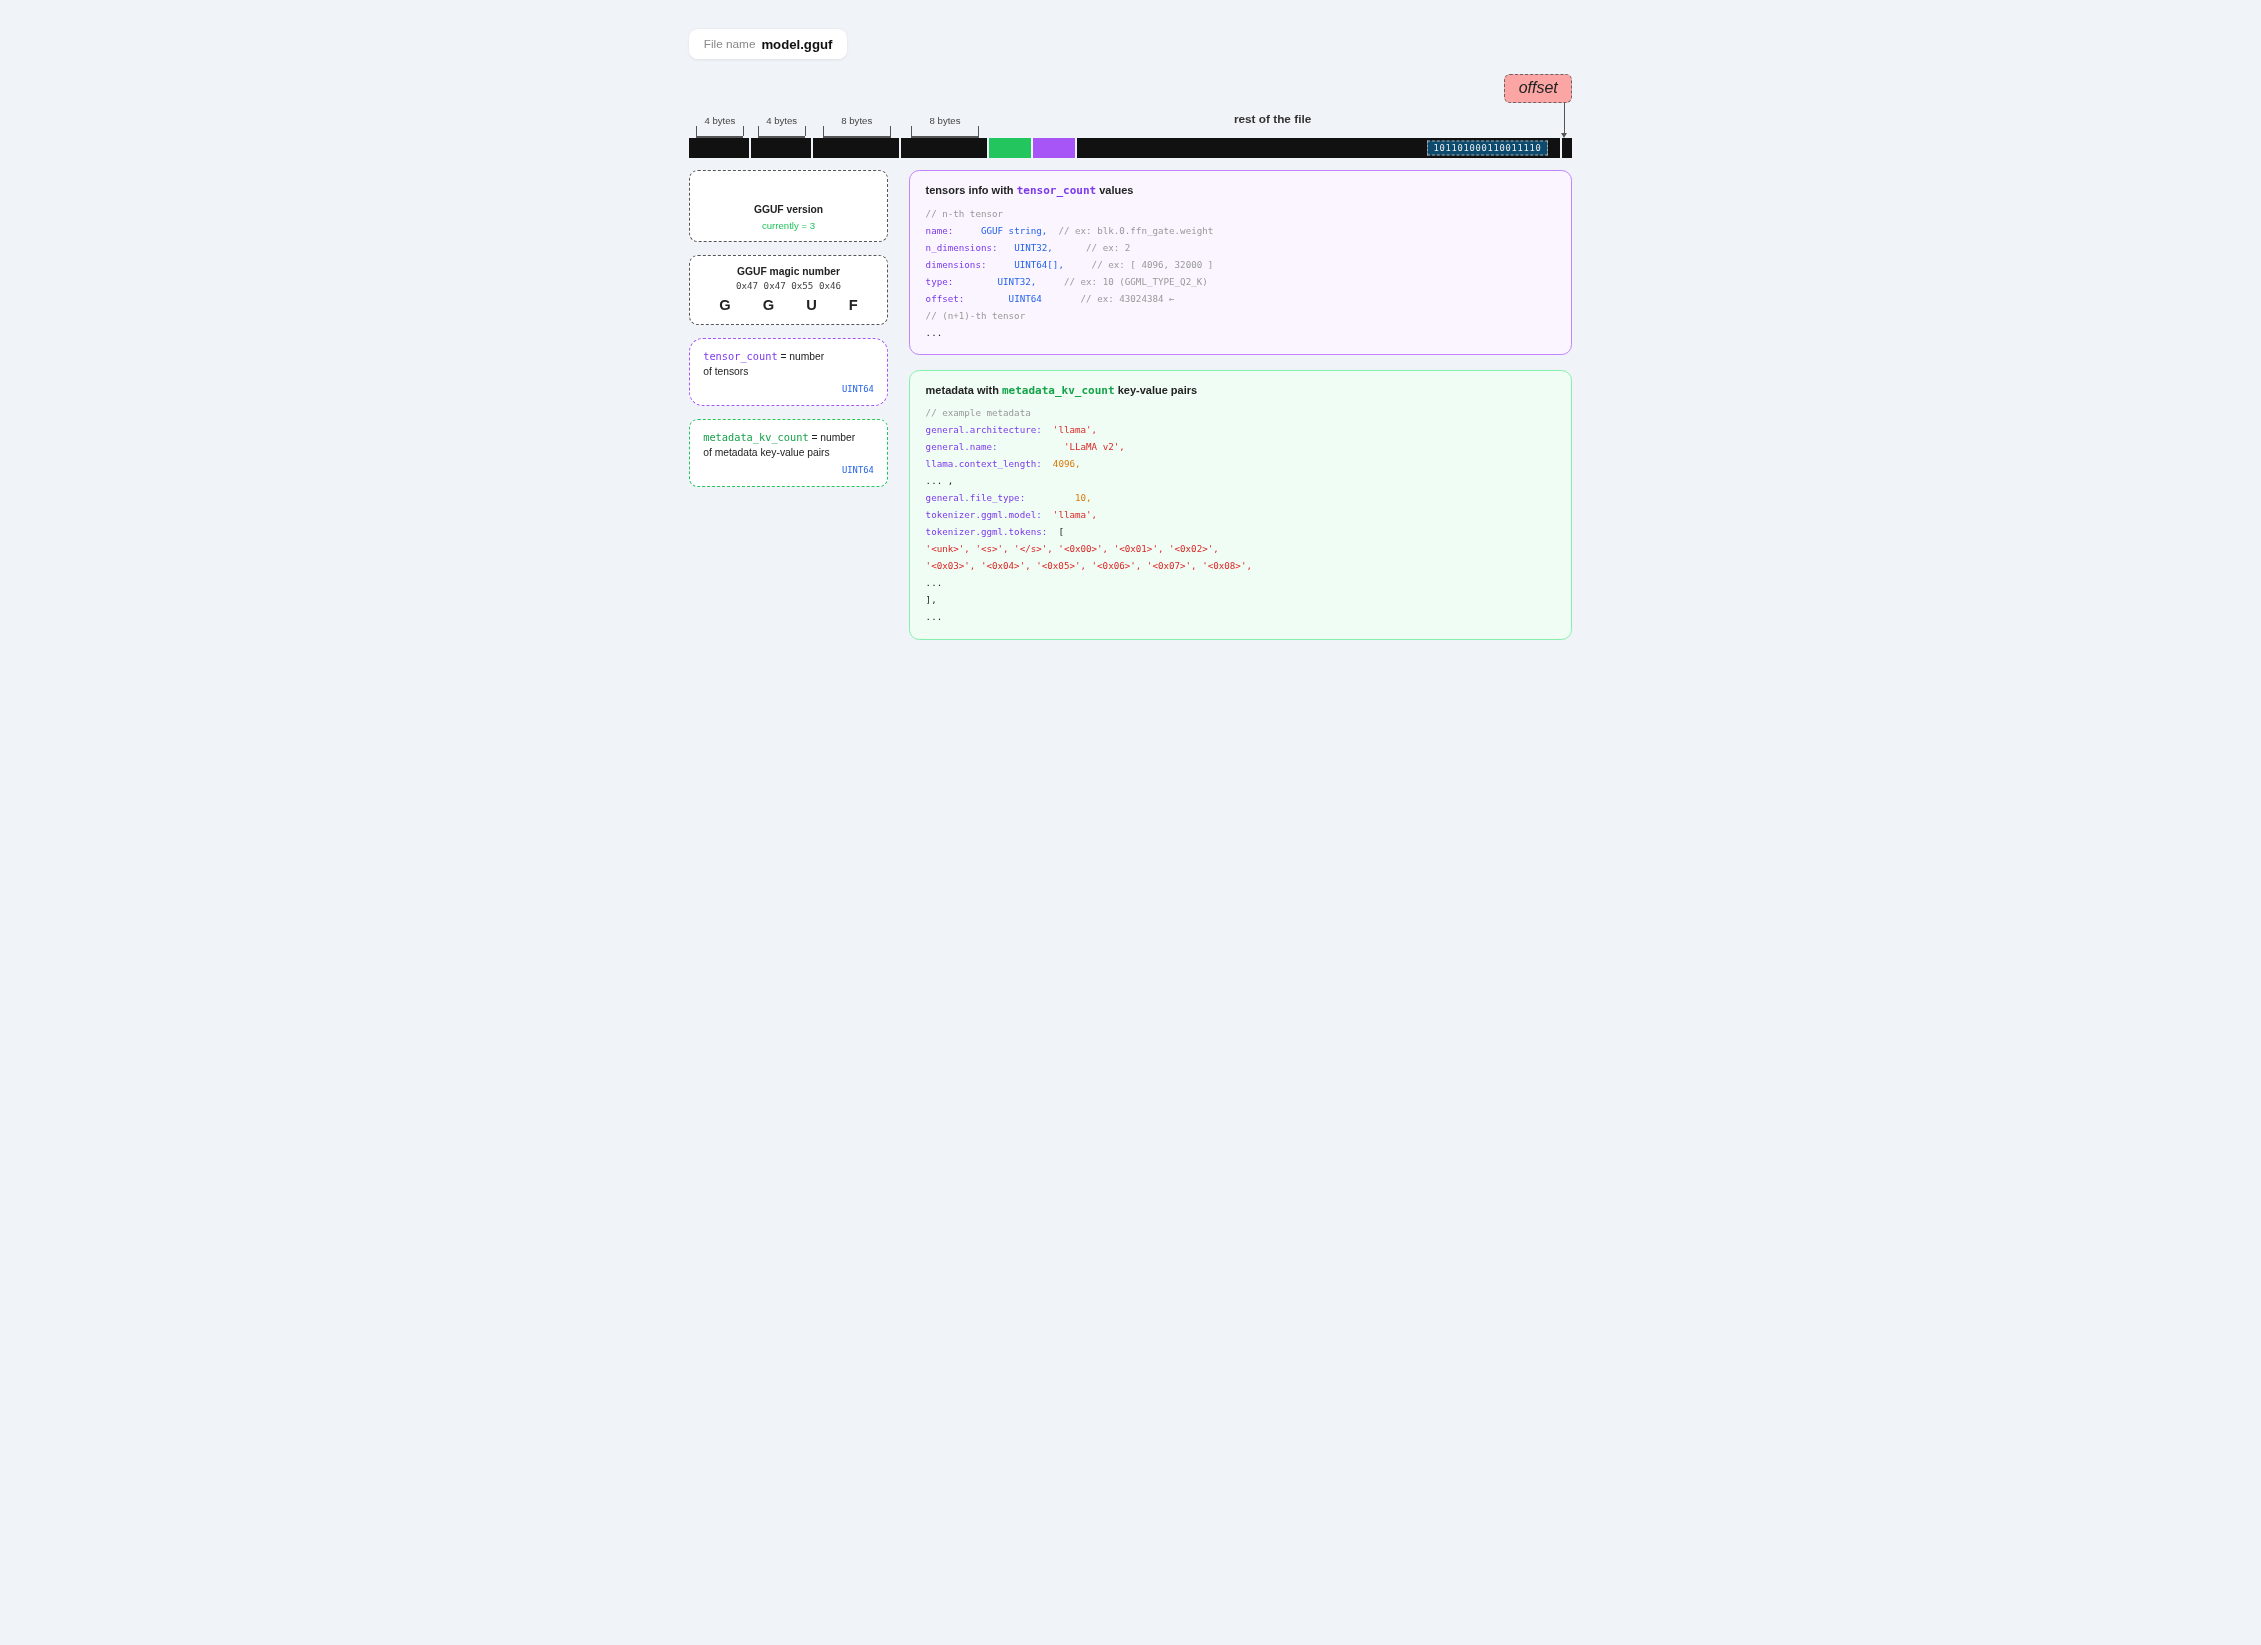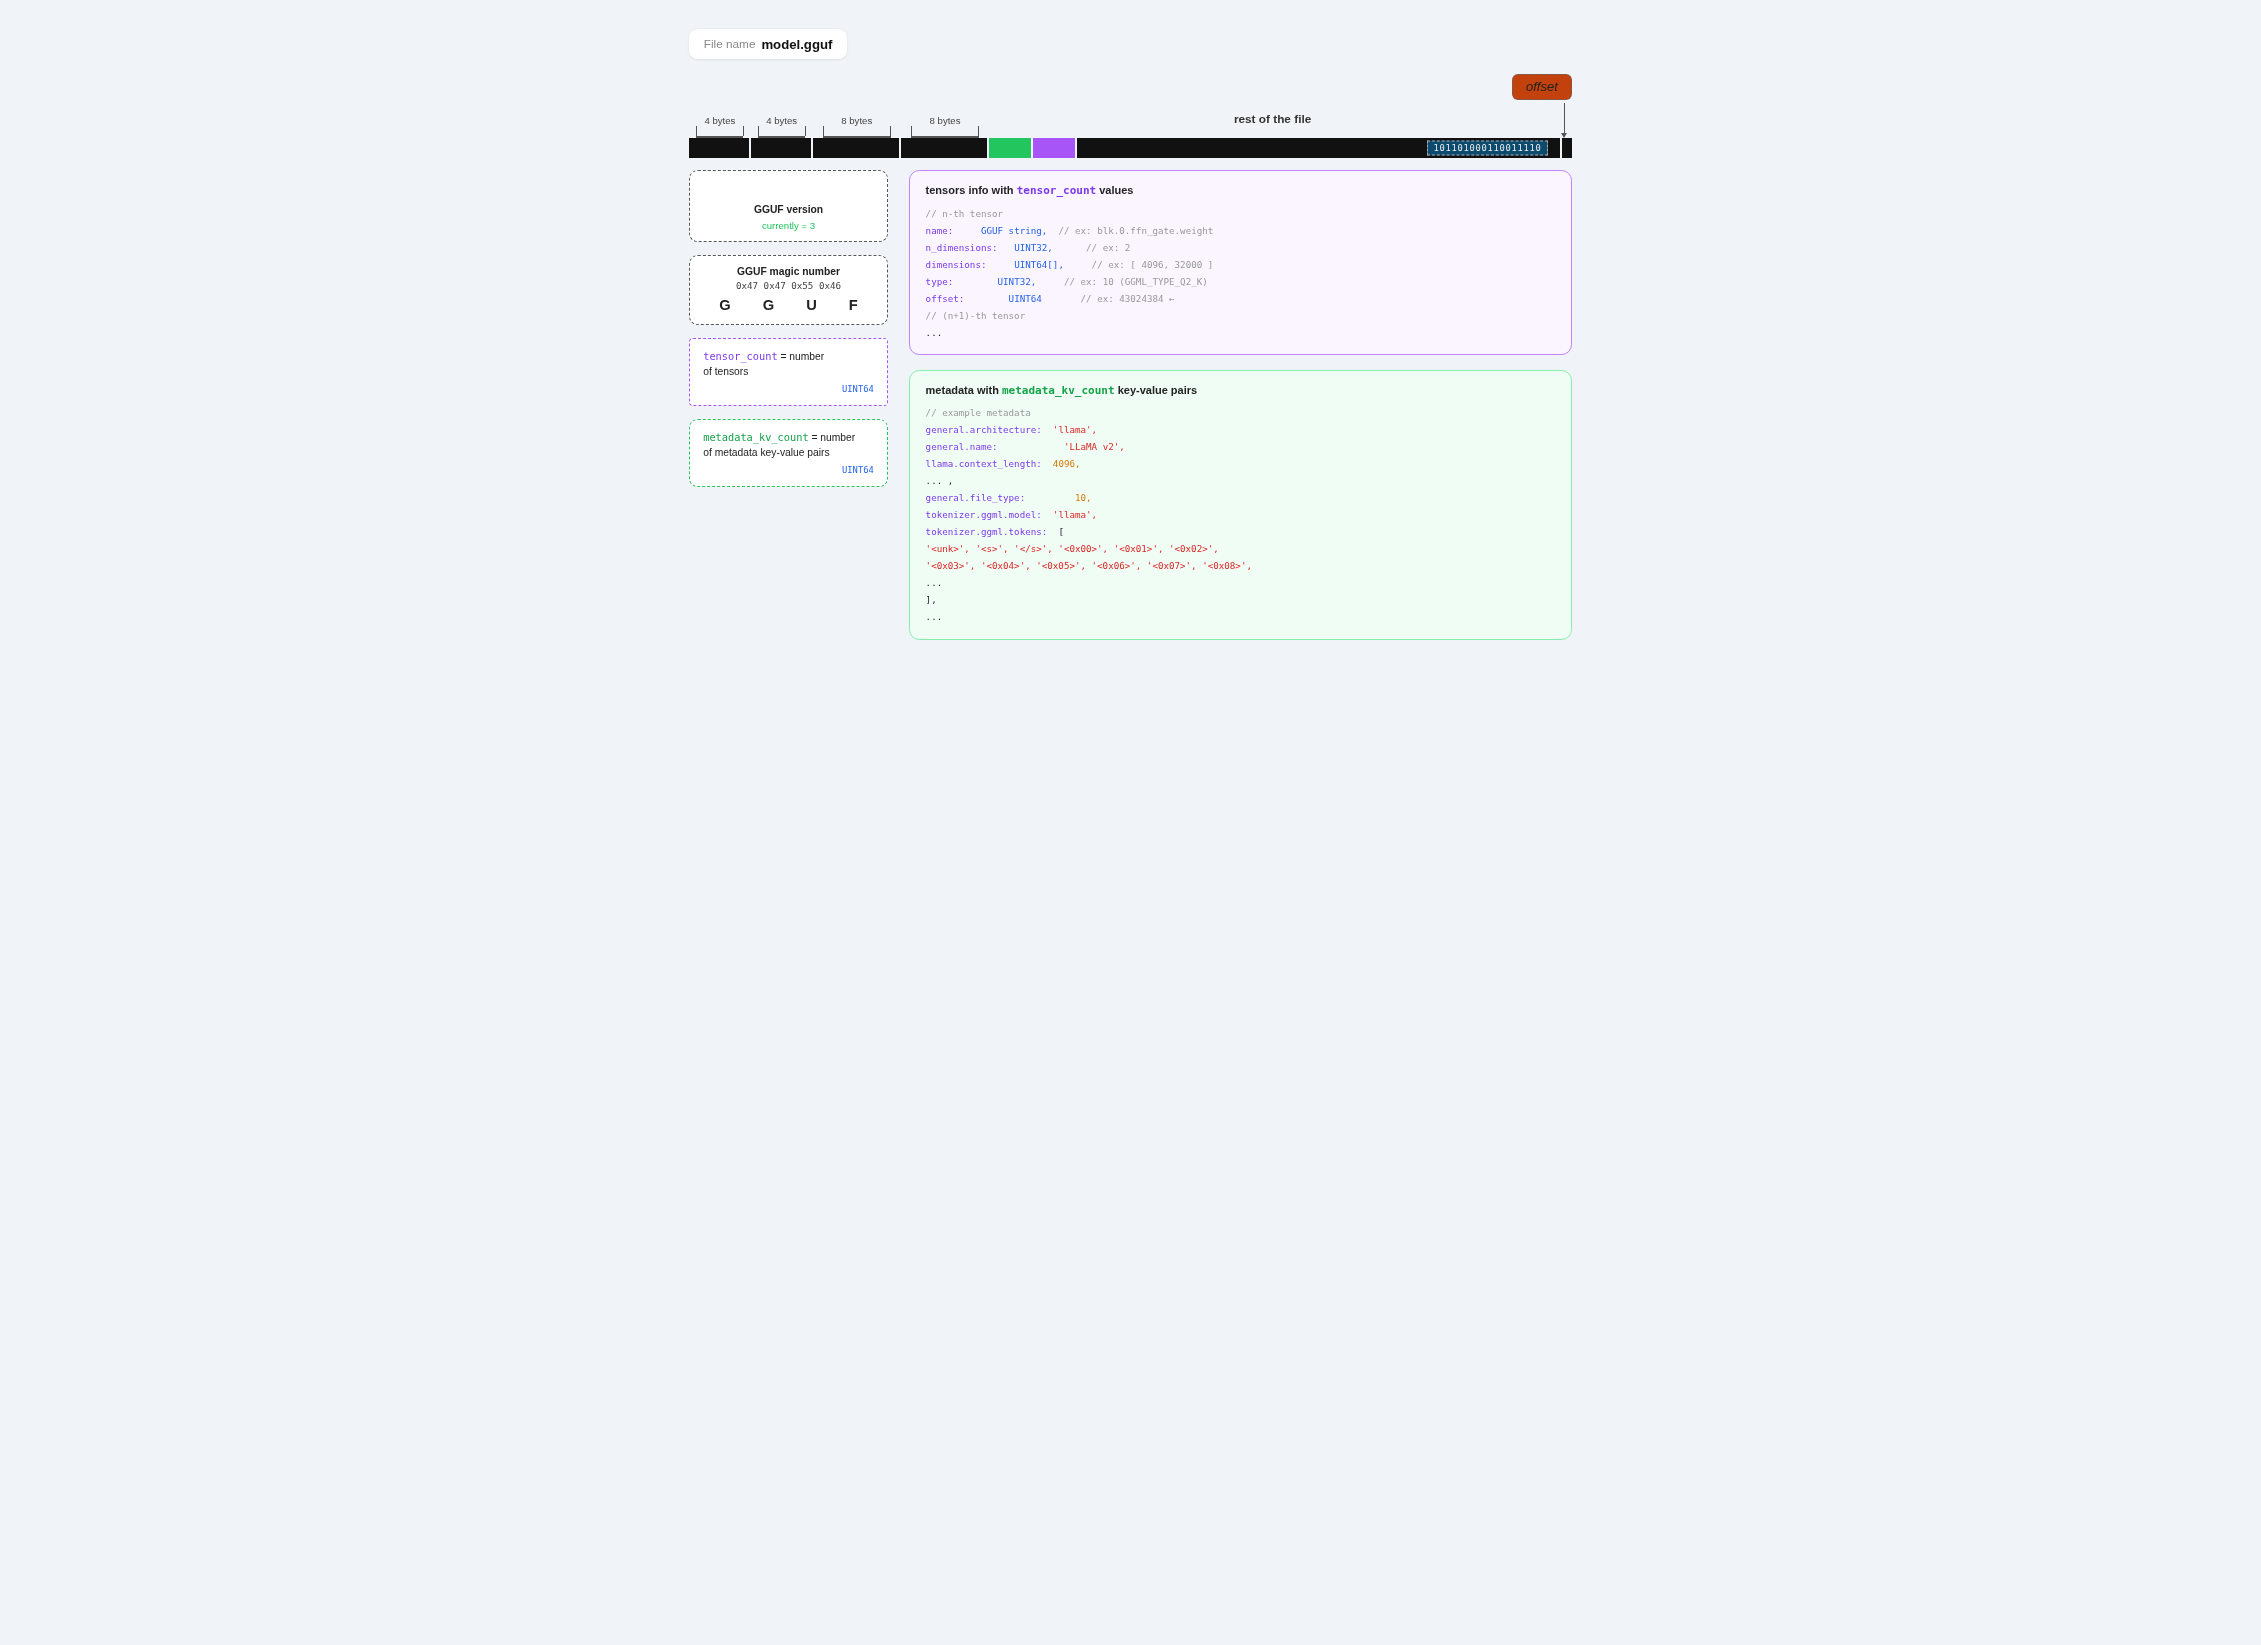--- a/index.html
+++ b/index.html
@@ -43,21 +43,21 @@
 <div class="page">
 
   
   <div class="file-name-box">
     <span class="file-name-label">File name</span>
     <span class="file-name-value">model.gguf</span>
   </div>
 
   
   <div style="position:relative; margin-bottom: 0;">
-    <div style="position:absolute; right: 0; top: -7.4px; border: 1.5px dashed #666; border-radius: 5.9px; padding: 4.4px 13.2px; background: #c2410c; font-style: italic; font-size: 13px; z-index:10;">
+    <div style="position:absolute; right: 0; top: -7.4px; border: 1.5px dashed #666; border-radius: 5.9px; padding: 4.4px 13.2px; background: #fca5a5; font-style: italic; font-size: 16px; z-index:10;">
       <span>offset</span>
     </div>
   </div>
 
   
   <div style="position: relative; margin-top: 22px; margin-bottom: 7.4px;">
 
     <div style="display:flex; align-items:flex-end; margin-bottom:0; padding-left:0;">
 
       <div style="width:7%; text-align:center;">
@@ -137,21 +137,21 @@
         <div style="font-weight:600; font-size:10.3px; text-align:center;">GGUF magic number</div>
         <div style="font-family:monospace; font-size:9.2px; color:#444; text-align:center; margin-top:2.9px;">0x47 0x47 0x55 0x46</div>
         <div style="display:flex; justify-content:space-around; margin-top:5.9px;">
           <span style="font-size:14.7px; font-weight:700;">G</span>
           <span style="font-size:14.7px; font-weight:700;">G</span>
           <span style="font-size:14.7px; font-weight:700;">U</span>
           <span style="font-size:14.7px; font-weight:700;">F</span>
         </div>
       </div>
 
-      <div style="border:1.5px dashed #a855f7; border-radius:4px; background:white; padding:10.3px 13.2px; font-size:10.3px;">
+      <div style="border:1.5px dashed #a855f7; border-radius:14px; background:white; padding:10.3px 13.2px; font-size:10.3px;">
         <div style="font-size:10.3px; line-height:1.5;">
           <span style="color:#7c3aed; font-family:monospace;">tensor_count</span><span> = number</span>
           <br><span>of tensors</span>
         </div>
         <div style="text-align:right; color:#2563eb; font-family:monospace; font-size:8.8px; margin-top:4.4px;">UINT64</div>
       </div>
 
       <div style="border:1.5px dashed #22c55e; border-radius:8.8px; background:white; padding:10.3px 13.2px; font-size:10.3px;">
         <div style="font-size:10.3px; line-height:1.5;">
           <span style="color:#16a34a; font-family:monospace;">metadata_kv_count</span><span> = number</span>

